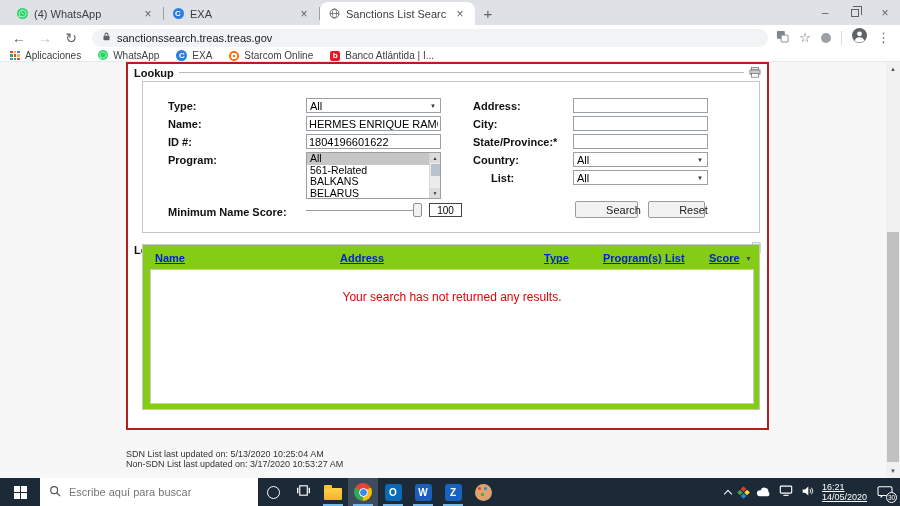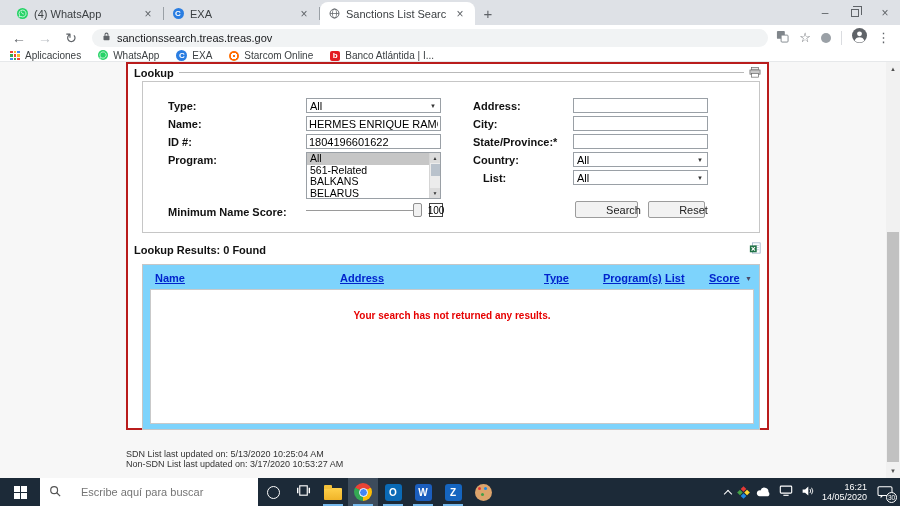--- a/index.html
+++ b/index.html
@@ -70,65 +70,65 @@
   .lb-item { height:11.5px; line-height:11.5px; font-size:10.5px; padding-left:3px; white-space:nowrap; color:#000; }
   .lb-item.selected { background:#c6c6c6; }
   .lb-scroll { position:absolute; right:0; top:0; bottom:0; width:11px; background:#ececec; border-left:1px solid #d5d5d5; }
   .lb-arr { position:absolute; left:0; width:10px; height:10px; display:flex; align-items:center; justify-content:center; font-size:5px; color:#333; background:#dcdcdc; }
   .lb-arr.up { top:0; } .lb-arr.down { bottom:0; }
   .lb-thumb { position:absolute; left:1px; top:11px; width:9px; height:12px; background:#b9c2cc; }
 
   .slider { position:absolute; left:163px; top:120px; width:116px; height:16px; }
   .sl-track { position:absolute; left:0; right:0; top:8px; height:1px; background:#9a9a9a; }
   .sl-thumb { position:absolute; right:0; top:1px; width:9px; height:14px; background:#f1f1f1; border:1px solid #8f8f8f; border-radius:2px; }
-  .score-box { position:absolute; left:286px; top:121px; width:14px; height:14px; border:1px solid #444; background:#fff; font-size:10px; color:#000; display:flex; align-items:center; justify-content:center; }
+  .score-box { position:absolute; left:286px; top:121px; width:33px; height:14px; border:1px solid #444; background:#fff; font-size:10px; color:#000; display:flex; align-items:center; justify-content:center; }
 
   .btn { position:absolute; height:17px; background:#f2f2f2; border:1px solid #9c9c9c; border-radius:2px; font-size:11px; color:#222; display:flex; align-items:center; justify-content:center;padding-left:34px; }
   .btn-search { left:432px; top:119px; width:63px; }
   .btn-reset { left:505px; top:119px; width:57px; }
 
   .res-legend { position:absolute; left:6px; top:180px; font-size:11px; font-weight:bold; color:#111; }
   .excel-wrap { position:absolute; right:6px; top:176px; }
-  .res-box { position:absolute; left:14px; top:200px; width:618px; height:166px; border:1px solid #c6c6c6; background:#7dd3fc; }
+  .res-box { position:absolute; left:14px; top:180px; width:618px; height:166px; border:1px solid #c6c6c6; background:#84cc16; }
   .hlink { position:absolute; top:7px; font-size:11px; font-weight:bold; color:#0023cc; text-decoration:underline; white-space:nowrap; }
   .h1{left:12px}.h2{left:197px}.h3{left:401px}.h4{left:460px}.h5{left:522px}.h6{left:566px}
   .sort-arrow { position:absolute; left:602px; top:10px; font-size:7px; color:#4a4a66; }
   .res-inner { position:absolute; left:7px; top:24px; width:604px; height:135px; border:1px solid #c9c9c9; background:#fff; }
-  .err-msg { margin-top:20px; text-align:center; font-size:10px; color:#e60000;font-weight:bold; }
+  .err-msg { margin-top:20px; text-align:center; font-size:12px; color:#e60000; }
 
   .footnote { position:absolute; left:126px; top:372px; width:643px; text-align:center; font-size:9px; color:#333; }
   .sdn-lines { position:absolute; left:126px; top:388px; width:643px; font-size:9px; color:#333; line-height:9.5px; }
 
   
   .taskbar { position:absolute; left:0; bottom:0; width:900px; height:28px; background:#1c2a38; display:flex; align-items:stretch; color:#fff; }
   .tb-start { width:40px; display:flex; align-items:center; justify-content:center; }
   .win-logo { display:grid; grid-template-columns:6px 6px; grid-template-rows:6px 6px; gap:1px; }
   .win-logo i { background:#fff; display:block; }
-  .tb-searchbox { width:218px; background:#fff; display:flex; align-items:center; gap:20px; padding:0 9px; }
+  .tb-searchbox { width:218px; background:#fff; display:flex; align-items:center; gap:8px; padding:0 9px; }
   .tb-searchbox input { border:none; outline:none; width:100%; font-size:11px; color:#444; font-family:"Liberation Sans",sans-serif; background:transparent; }
   .tb-btn { width:30px; display:flex; align-items:center; justify-content:center; position:relative; }
   .tb-btn.active { background:#3d4c5c; }
   .run-line { position:absolute; bottom:0; left:5px; right:5px; height:2px; background:#76b9ed; }
   .cortana-circle { width:13px; height:13px; border:1.5px solid #fff; border-radius:50%; }
   .ic-folder { width:18px; height:12px; background:linear-gradient(#ffd04a,#f0b429); border-radius:1px; position:relative; margin-top:3px; }
   .ic-folder::before { content:""; position:absolute; top:-3px; left:0; width:8px; height:4px; background:#f3c13a; border-radius:1px 1px 0 0; }
   .chrome-ball { width:18px; height:18px; border-radius:50%; background:conic-gradient(from 300deg,#ea4335 0 120deg,#fbbc05 0 240deg,#34a853 0 360deg); position:relative; }
   .chrome-ball::after { content:""; position:absolute; inset:4.5px; background:#4285f4; border:1.5px solid #fff; border-radius:50%; }
   .sq-app { width:17px; height:17px; border-radius:3px; color:#fff; font-weight:bold; font-size:10px; display:flex; align-items:center; justify-content:center; }
   .ic-outlook { background:#0a6ab6; }
   .ic-word { background:#1b5ebe; }
   .ic-zapp { background:#1565c0; }
   .ic-palette { width:17px; height:17px; border-radius:50%; background:#dca46c; position:relative; }
   .ic-palette::after { content:""; position:absolute; left:3px; top:3px; width:3px; height:3px; border-radius:50%; background:#e53935; box-shadow:6px 0 0 #1e88e5, 3px 6px 0 #43a047; }
   .tb-tray { margin-left:auto; display:flex; align-items:center; gap:8px; padding-right:5px; }
   .chev-up { width:6px; height:6px; border-top:1.5px solid #fff; border-right:1.5px solid #fff; transform:rotate(-45deg); margin-top:3px; }
   .pinwheel { display:grid; grid-template-columns:4px 4px; grid-template-rows:4px 4px; gap:1px; transform:rotate(45deg); }
   .pinwheel i:nth-child(1){background:#e53935}.pinwheel i:nth-child(2){background:#fdd835}
   .pinwheel i:nth-child(3){background:#43a047}.pinwheel i:nth-child(4){background:#1e88e5}
-  .clock { font-size:9px; line-height:10px; text-align:right; white-space:nowrap; }
+  .clock { font-size:9px; line-height:10px; text-align:left; white-space:nowrap;text-decoration:underline; }
   .tray-badge { position:relative; width:20px; height:18px; display:flex; align-items:center; justify-content:center; }
   .badge-num { position:absolute; right:-2px; bottom:-2px; font-size:6.5px; width:11px; height:11px; line-height:10px; text-align:center; border:1px solid #fff; border-radius:50%; background:#1c2a38; }
 </style>
 </head>
 <body>
 
 <div id="screen">
 
   <div class="tabstrip">
     <div class="tab">
@@ -302,21 +302,21 @@
 
         <span class="flabel" style="left:330px;top:54px">State/Province:*</span>
         <input class="tinput" style="left: 430px; top: 52px;" value="">
 
         <span class="flabel" style="left:330px;top:72px">Country:</span>
         <div class="tselect" style="left:430px;top:70px">
           <span>All</span>
           <span class="sel-arrow">▼</span>
         </div>
 
-        <span class="flabel" style="left:340px;top:90px">List:</span>
+        <span class="flabel" style="left:348px;top:90px">List:</span>
         <div class="tselect" style="left:430px;top:88px">
           <span>All</span>
           <span class="sel-arrow">▼</span>
         </div>
 
         <div class="btn btn-search">Search</div>
         <div class="btn btn-reset">Reset</div>
       </div>
 
       <span class="res-legend">Lookup Results: 0 Found</span>

